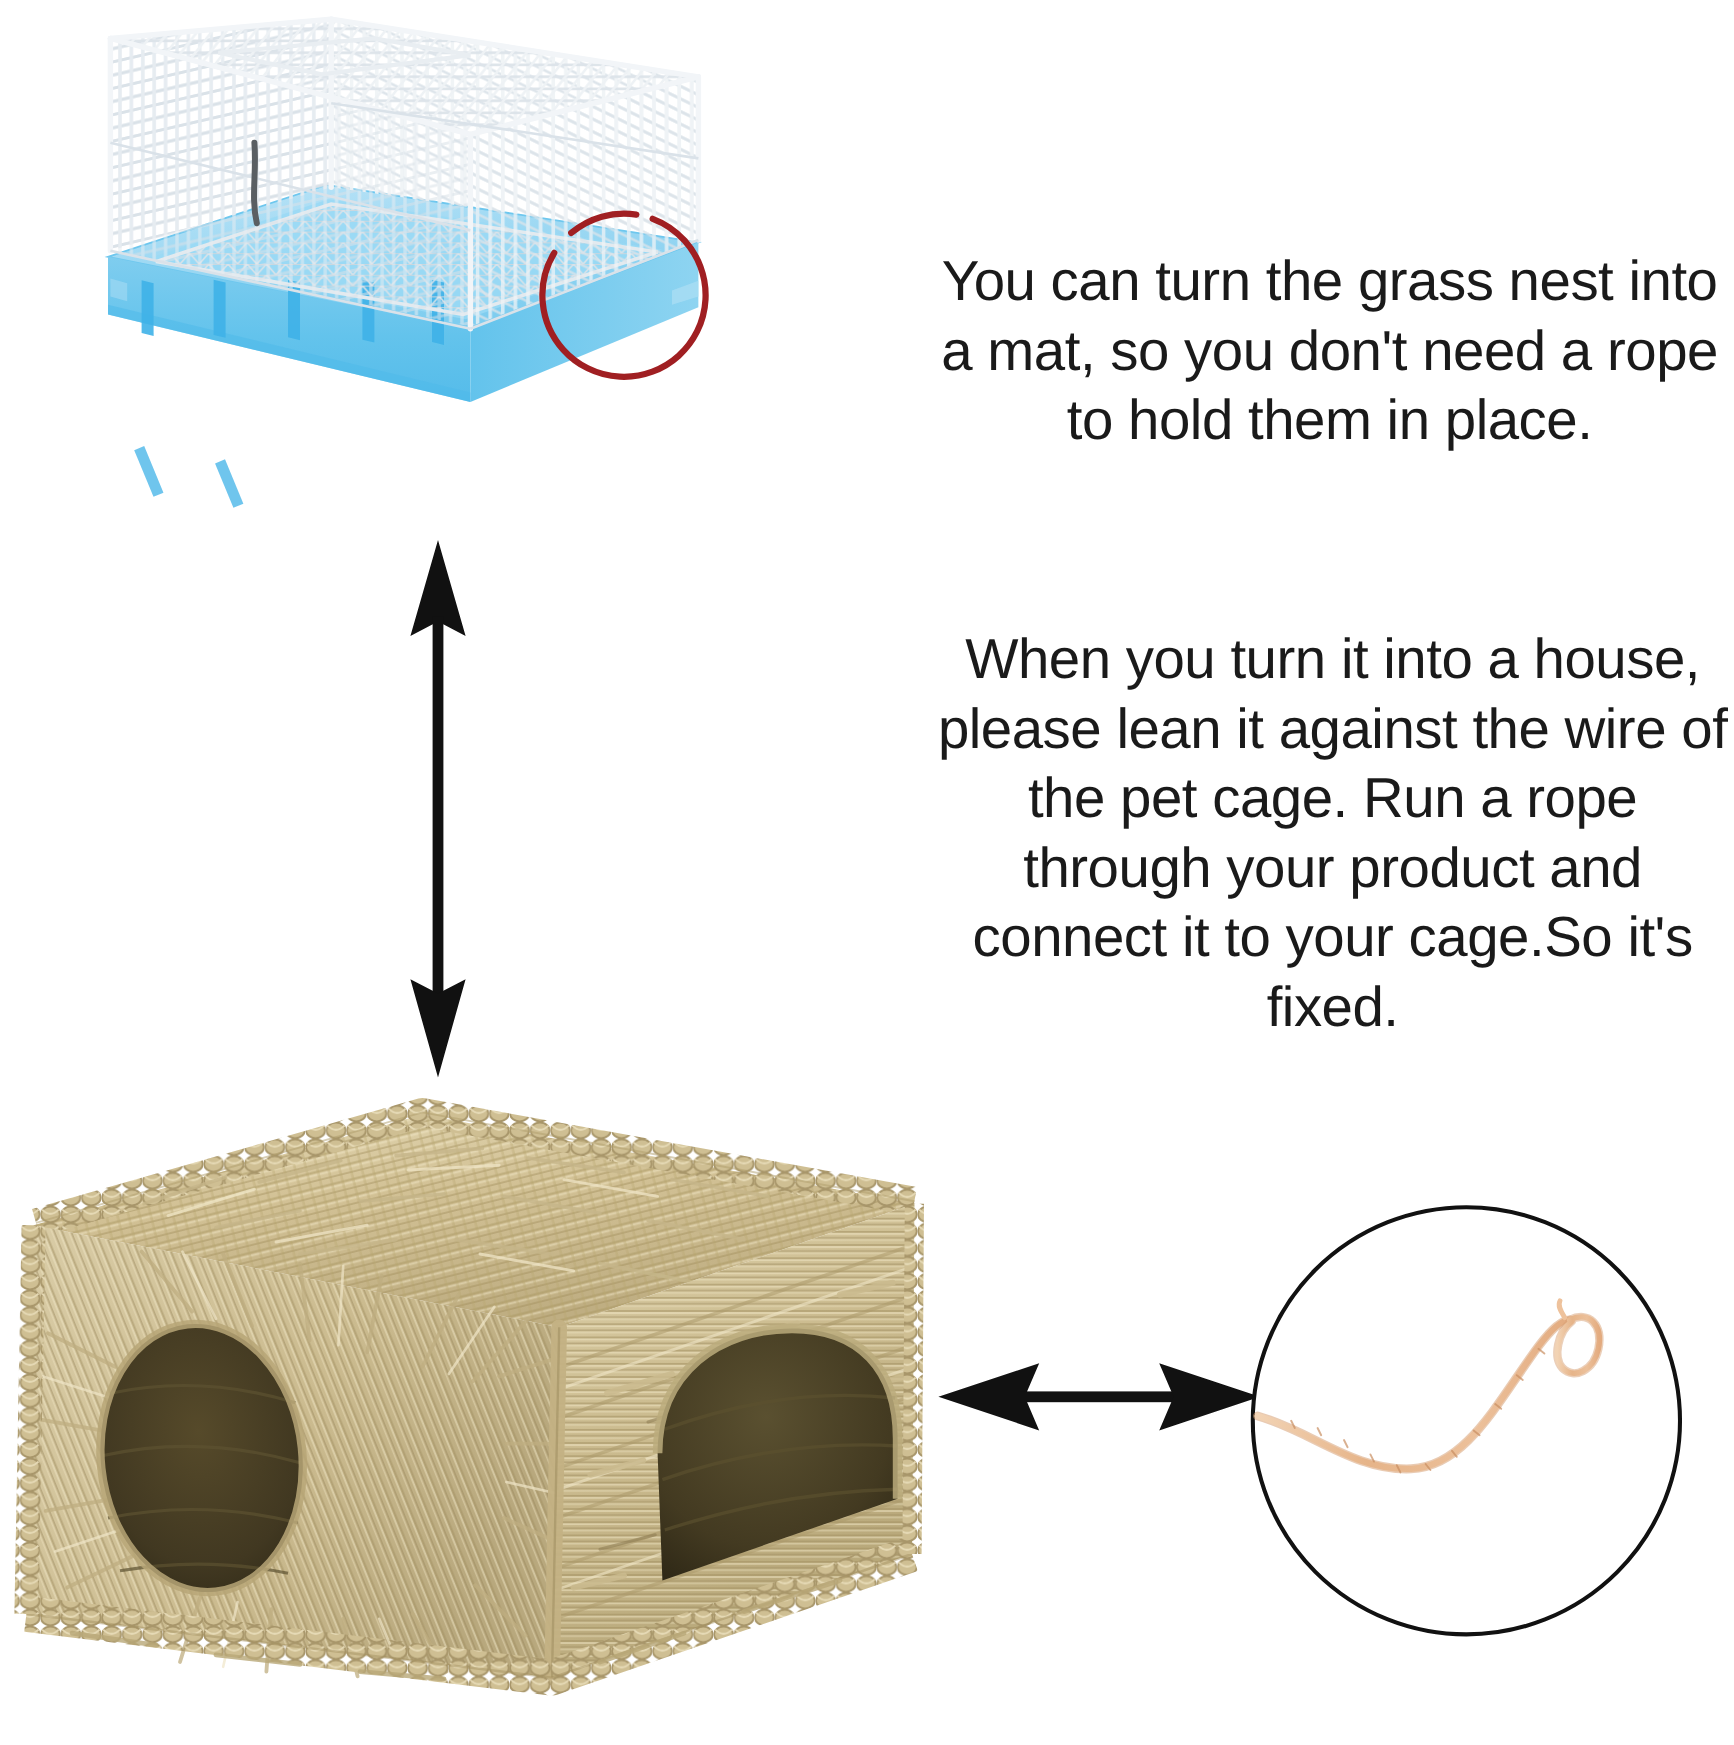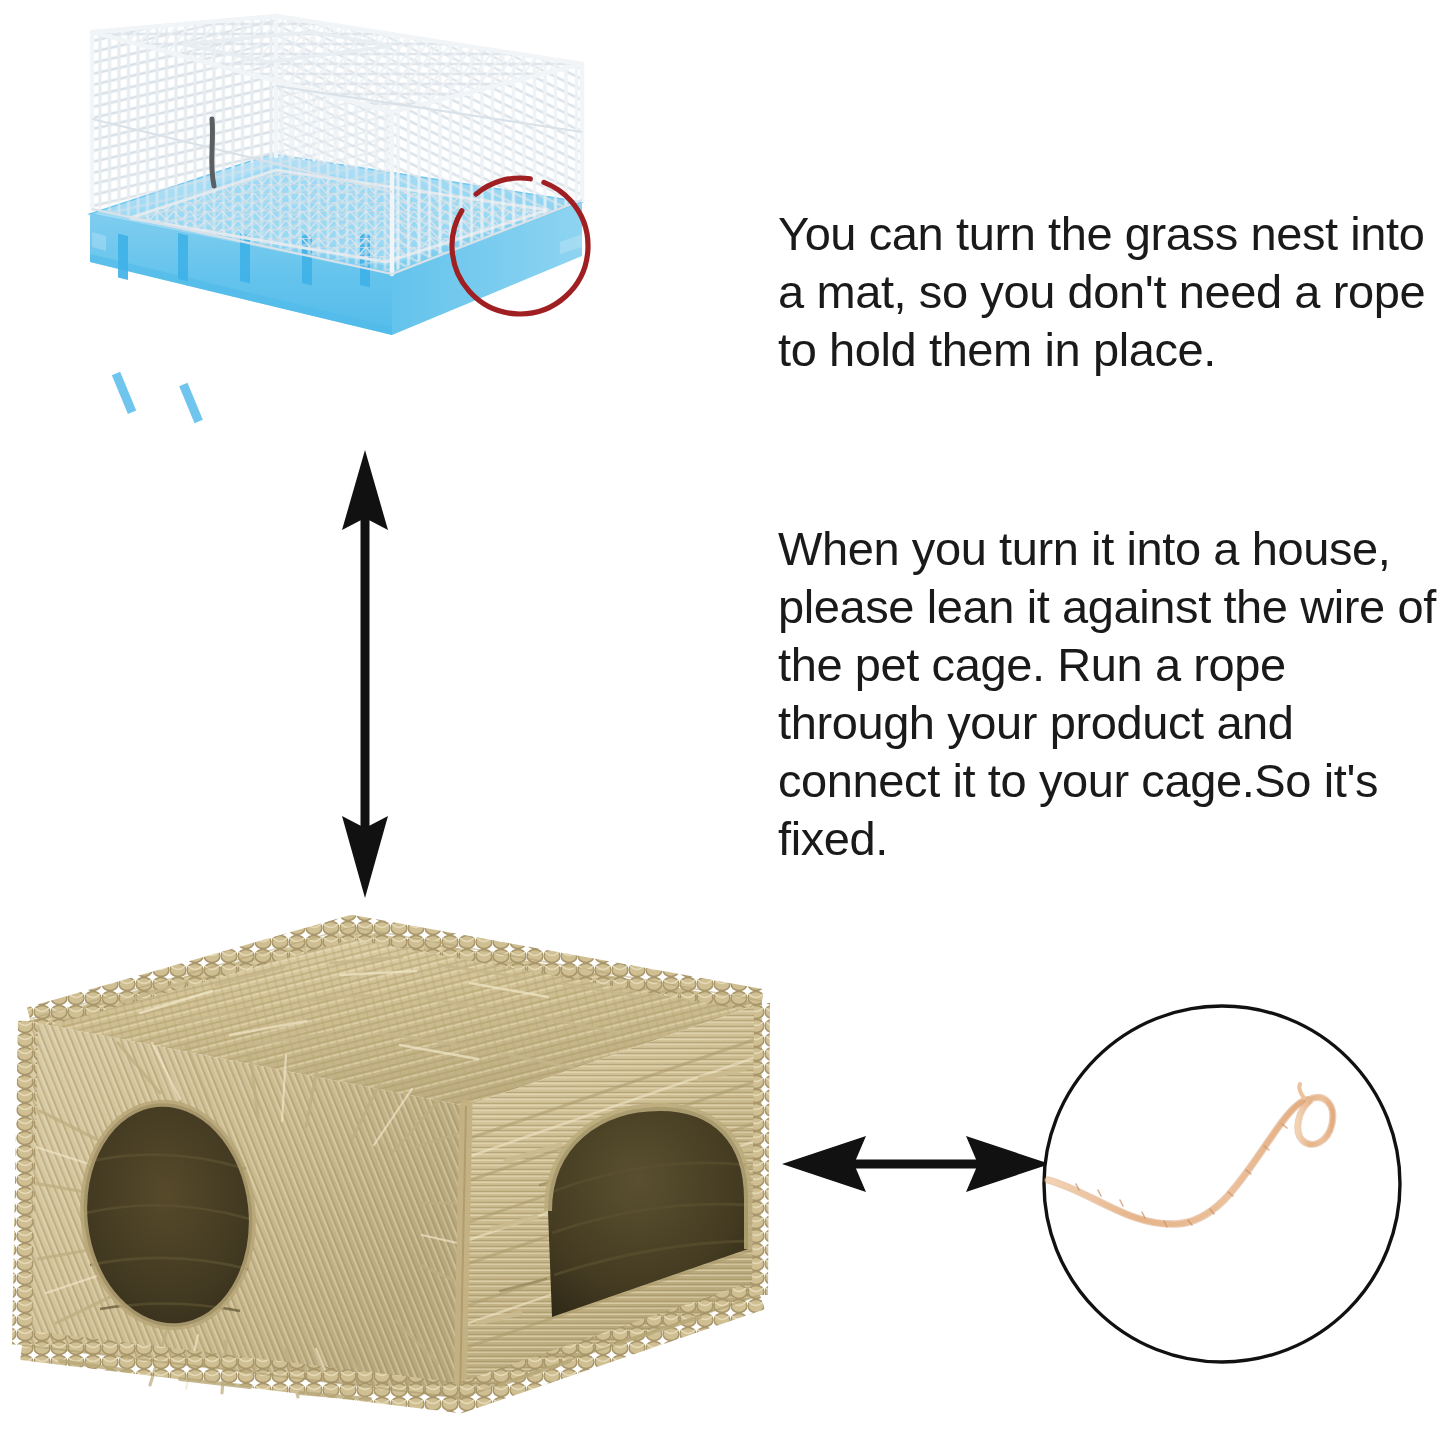--- a/index.html
+++ b/index.html
@@ -9,20 +9,21 @@
   }
   body {
     font-family: "Liberation Sans", sans-serif;
   }
   #page {
     position: relative;
     width: 1445px;
     height: 1454px;
     background: #ffffff;
     overflow: hidden;
+    text-align: center;
   }
 
   
   .para {
     position: absolute;
     color: #1a1a1a;
     font-family: "Liberation Sans", sans-serif;
     font-weight: 400;
     letter-spacing: -0.4px;
     white-space: pre-line;

